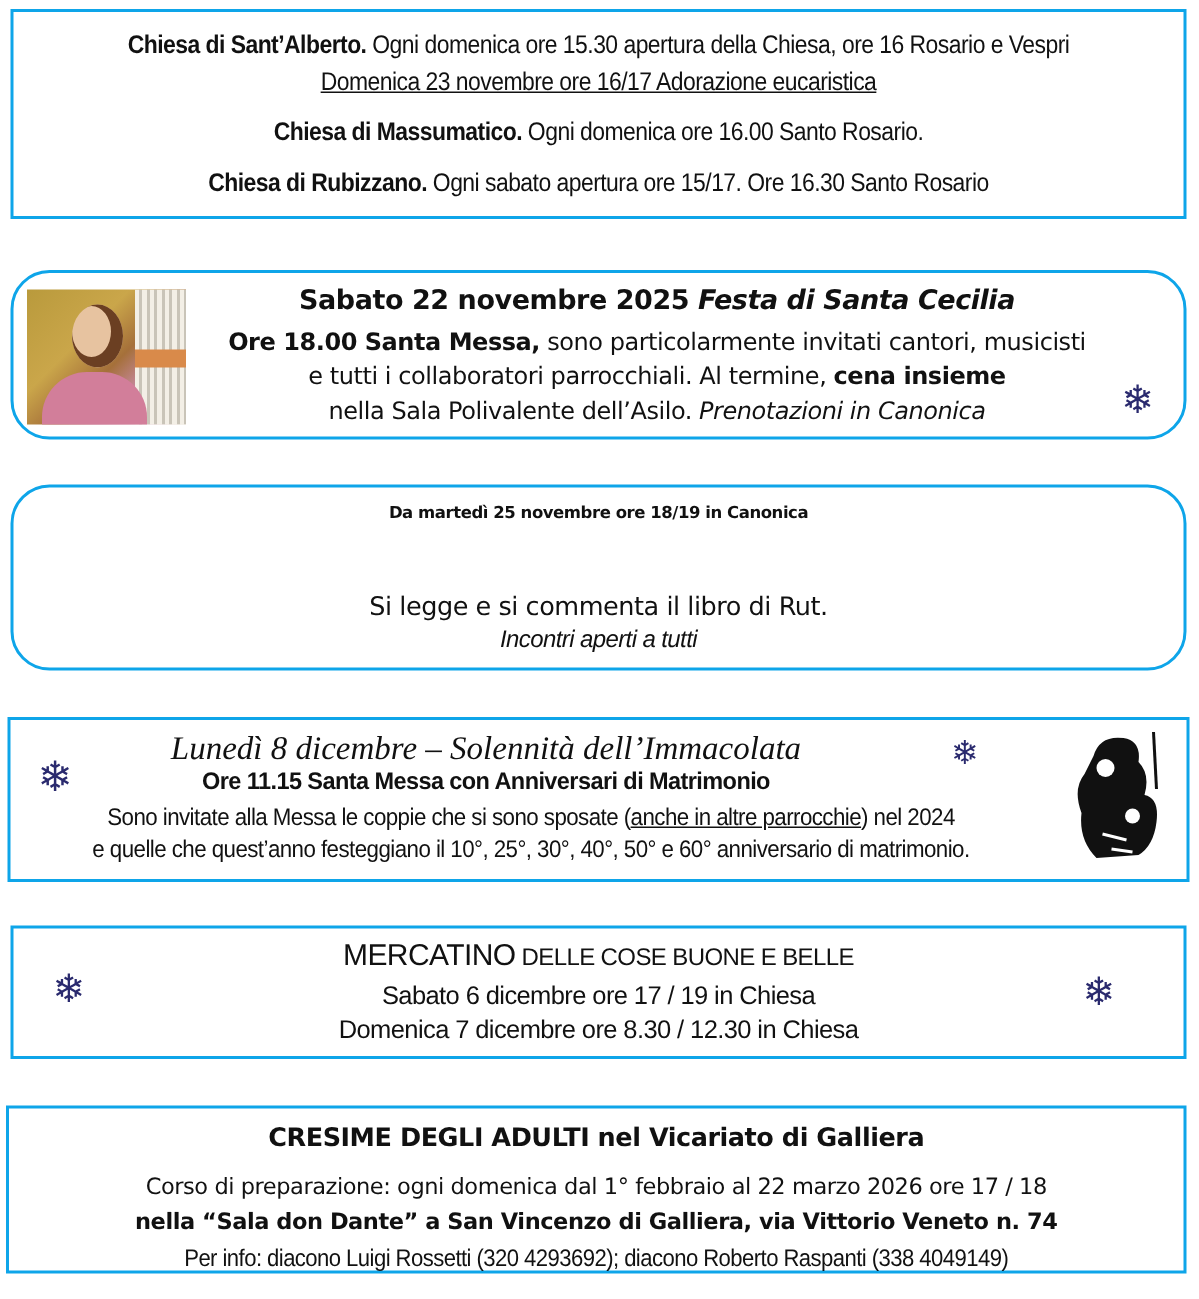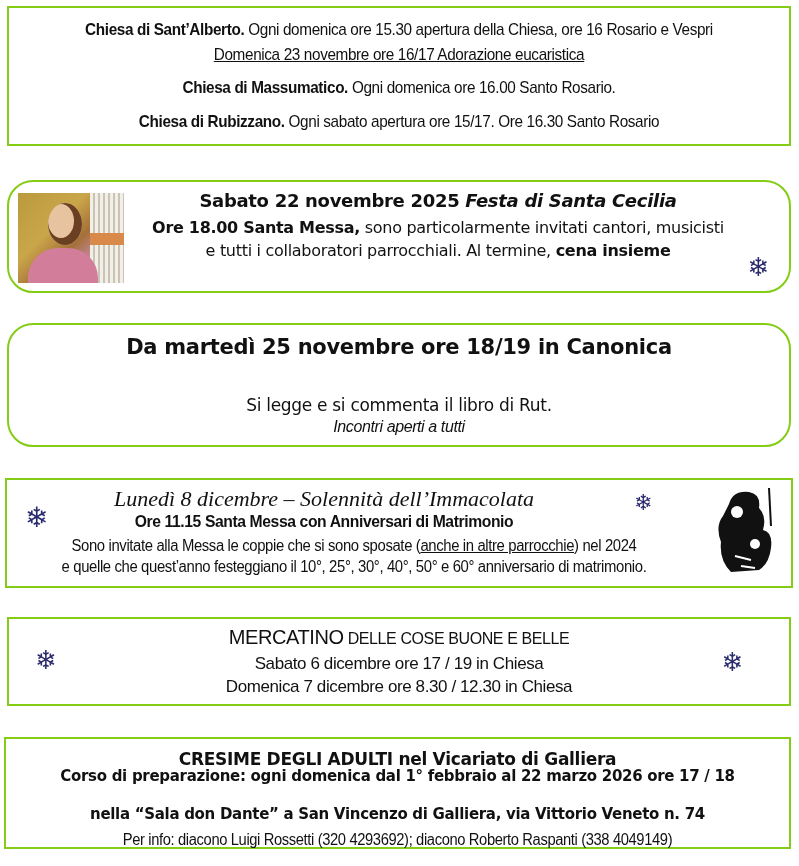--- a/index.html
+++ b/index.html
@@ -1,17 +1,17 @@
 <!DOCTYPE html>
 <html><head>
 <meta charset="utf-8">
 <style>
   html, body { margin:0; padding:0; background:#ffffff; }
   body { width:799px; height:866px; position:relative; overflow:hidden; color:#111; }
-  .box { position:absolute; border:2px solid #84cc16; box-sizing:border-box; background:#fff; text-align:center; }
+  .box { position:absolute; border:2px solid #0ea5e9; box-sizing:border-box; background:#fff; text-align:center; }
   .narrow { font-family:"Liberation Sans", sans-serif; letter-spacing:-0.4px; }
   .cal { font-family:"DejaVu Sans", sans-serif; letter-spacing:-0.3px;border-radius:26px; }
   .serif { font-family:"Liberation Serif", serif; }
   .line { position:absolute; left:0; right:0; white-space:nowrap; }
   b { font-weight:bold; }
   .u { text-decoration:underline; }
   .i { font-style:italic; }
   .flake { position:absolute; color:#2a2a6e; font-family:"DejaVu Sans", sans-serif; line-height:1; }
 
   
@@ -23,21 +23,21 @@
     background: linear-gradient(135deg,#b99a3c 0%,#caa64a 35%,#a5703a 55%,#c5879a 70%,#e4c9cf 85%,#ece6d8 100%); overflow:hidden; }
   #b2 .img .face { position:absolute; left:30px; top:10px; width:34px; height:42px; border-radius:50%; background:#e7c3a0; box-shadow: -4px -3px 0 4px #6b3f22 inset; }
   #b2 .img .organ { position:absolute; right:0; top:0; width:34px; height:90px;
     background: repeating-linear-gradient(90deg,#f3efe6 0 3px,#c9c4b8 3px 5px); }
   #b2 .img .organ2 { position:absolute; right:0; top:40px; width:34px; height:12px; background:#d98a4a; }
   #b2 .img .robe { position:absolute; left:10px; top:55px; width:70px; height:40px; border-radius:30px 30px 0 0; background:#d27e9a; }
   #b2 .txt { position:absolute; left:118px; right:40px; top:0; bottom:0; }
   #b2 .line { font-size:16px; }
   
   #b3 { left:7px; top:323px; width:784px; height:124px; }
-  #b3 .line { font-size:21px; }
+  #b3 .line { font-size:11px; }
   
   #b4 { left:5px; top:478px; width:788px; height:110px; }
   #b4 .fam { position:absolute; right:10px; top:6px; width:70px; height:90px; }
   
   #b5 { left:7px; top:617px; width:784px; height:89px; }
   
   #b6 { left:4px; top:737px; width:787px; height:112px; }
 </style>
 </head>
 <body>
@@ -67,20 +67,23 @@
   <div class="txt">
     <div class="line" style="top:8px; font-size:18px;">
       <b>Sabato 22 novembre 2025 </b><b class="i">Festa di Santa Cecilia</b>
     </div>
     <div class="line" style="top:36px;">
       <b>Ore 18.00 Santa Messa,</b><span> sono particolarmente invitati cantori, musicisti</span>
     </div>
     <div class="line" style="top:59px;">
       <span>e tutti i collaboratori parrocchiali. Al termine, </span><b>cena insieme</b>
     </div>
+    <div class="line" style="top:82px;">
+      <span>nella Sala Polivalente dell’Asilo. </span><span class="i">Prenotazioni in Canonica</span>
+    </div>
   </div>
   <span class="flake" style="right:20px; top:72px; font-size:26px;">❄</span>
 </div>
 
 <div class="box cal" id="b3">
   <div class="line" style="top:10px;"><b>Da martedì 25 novembre ore 18/19 in Canonica</b></div>
   <div class="line" style="top:70px; font-size:17px;">Si legge e si commenta il libro di Rut.</div>
   <div class="line narrow i" style="top:93px; font-size:16px;">Incontri aperti a tutti</div>
 </div>
 
@@ -109,16 +112,16 @@
     <span style="font-size:20px;">MERCATINO</span><span style="font-size:16px;margin-top:36px;"> DELLE COSE BUONE E BELLE</span>
   </div>
   <div class="line" style="top:35px; font-size:17px;">Sabato 6 dicembre ore 17 / 19 in Chiesa</div>
   <div class="line" style="top:58px; font-size:17px;">Domenica 7 dicembre ore 8.30 / 12.30 in Chiesa</div>
 </div>
 
 <div class="box" id="b6">
   <div class="line cal" style="top:10px; font-size:17px;">
     <b>CRESIME DEGLI ADULTI</b><b style="font-weight:600;"> nel Vicariato di Galliera</b>
   </div>
-  <div class="line cal" style="top:28px; font-size:15px; font-weight:bold;">Corso di preparazione: ogni domenica dal 1° febbraio al 22 marzo 2026 ore 17 / 18</div>
+  <div class="line cal" style="top:43px; font-size:15px; font-weight:normal;">Corso di preparazione: ogni domenica dal 1° febbraio al 22 marzo 2026 ore 17 / 18</div>
   <div class="line cal" style="top:66px; font-size:15px; font-weight:bold;">nella “Sala don Dante” a San Vincenzo di Galliera, via Vittorio Veneto n. 74</div>
   <div class="line narrow" style="top:92px; font-size:16px; transform:scaleX(0.92);">Per info: diacono Luigi Rossetti (320 4293692); diacono Roberto Raspanti (338 4049149)</div>
 </div>
 
 </body></html>

